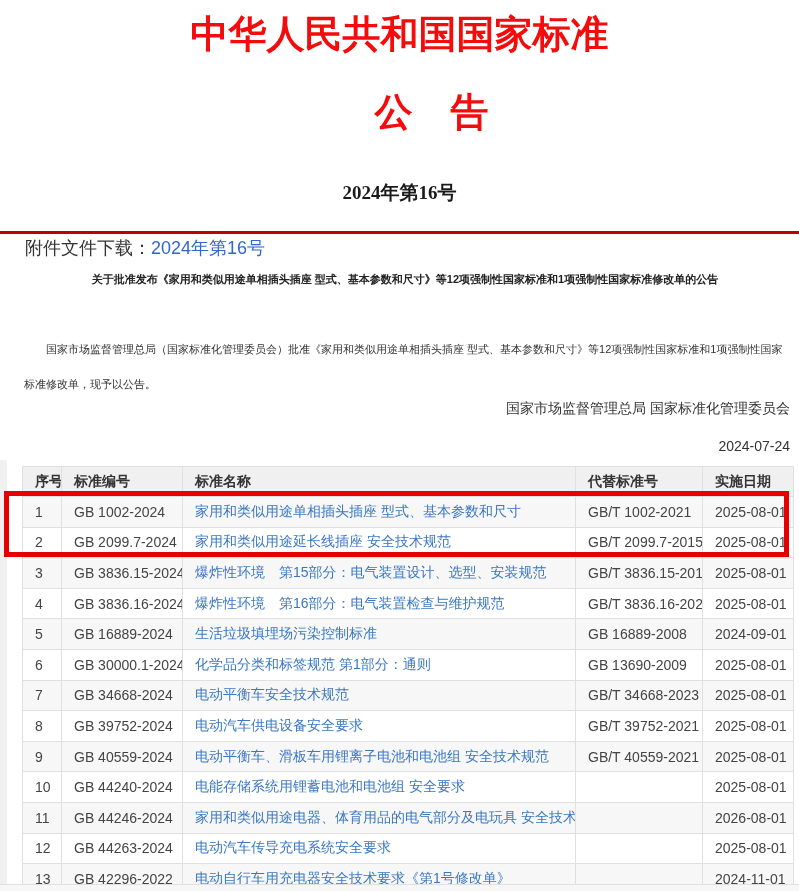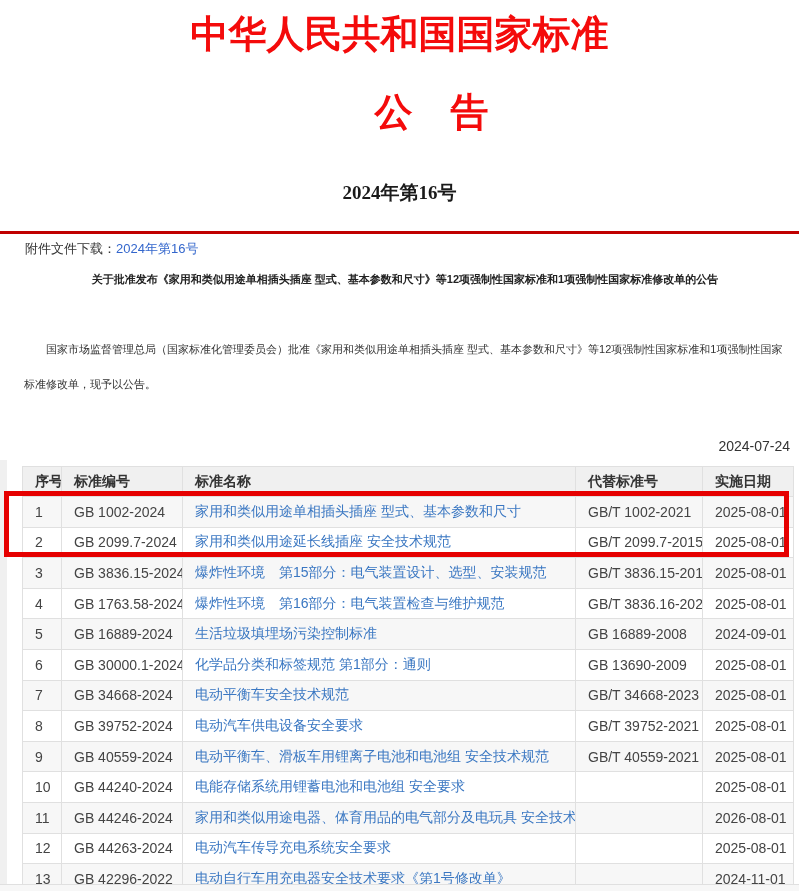--- a/index.html
+++ b/index.html
@@ -32,21 +32,21 @@
     font-family:"Liberation Serif","DejaVu Serif",serif;
     font-weight:bold;font-size:19px;
     color:#1a1a1a;
   }
   .red-divider{
     position:absolute;top:231px;left:0;width:799px;height:3px;
     background:var(--divider-red,#c00000);
   }
   .attachment-row{
     position:absolute;top:240px;left:25px;
-    font-size:13px;line-height:17px;
+    font-size:18px;line-height:17px;
   }
   .attachment-label{color:#333;}
   .attachment-link{color:var(--attachment-link-blue,#3366cc);text-decoration:none;cursor:pointer;}
   .notice-heading{
     position:absolute;top:264px;left:24px;width:762px;
     text-align:center;
     font-weight:bold;font-size:11px;line-height:30px;
     color:#222;
   }
   .notice-paragraph{
@@ -119,20 +119,21 @@
   <div class="red-divider"></div>
 
   <div class="attachment-row">
     <span class="attachment-label">附件文件下载：</span><a class="attachment-link">2024年第16号</a>
   </div>
 
   <div class="notice-heading">关于批准发布《家用和类似用途单相插头插座 型式、基本参数和尺寸》等12项强制性国家标准和1项强制性国家标准修改单的公告</div>
 
   <div class="notice-paragraph">国家市场监督管理总局（国家标准化管理委员会）批准《家用和类似用途单相插头插座 型式、基本参数和尺寸》等12项强制性国家标准和1项强制性国家标准修改单，现予以公告。</div>
 
+  <div class="signature-line">国家市场监督管理总局 国家标准化管理委员会</div>
 
   <div class="date-line">2024-07-24</div>
 
   <div class="left-gutter"></div>
 
   <table class="standards">
     <colgroup>
       <col style="width:39px">
         <col style="width:121px">
         <col style="width:393px">
@@ -165,21 +166,21 @@
     </tr>
         <tr>
       <td>3</td>
       <td>GB 3836.15-2024</td>
       <td><a class="std-link">爆炸性环境　第15部分：电气装置设计、选型、安装规范</a></td>
       <td>GB/T 3836.15-2017</td>
       <td>2025-08-01</td>
     </tr>
         <tr>
       <td>4</td>
-      <td>GB 1763.58-2024</td>
+      <td>GB 3836.16-2024</td>
       <td><a class="std-link">爆炸性环境　第16部分：电气装置检查与维护规范</a></td>
       <td>GB/T 3836.16-2022</td>
       <td>2025-08-01</td>
     </tr>
         <tr>
       <td>5</td>
       <td>GB 16889-2024</td>
       <td><a class="std-link">生活垃圾填埋场污染控制标准</a></td>
       <td>GB 16889-2008</td>
       <td>2024-09-01</td>

